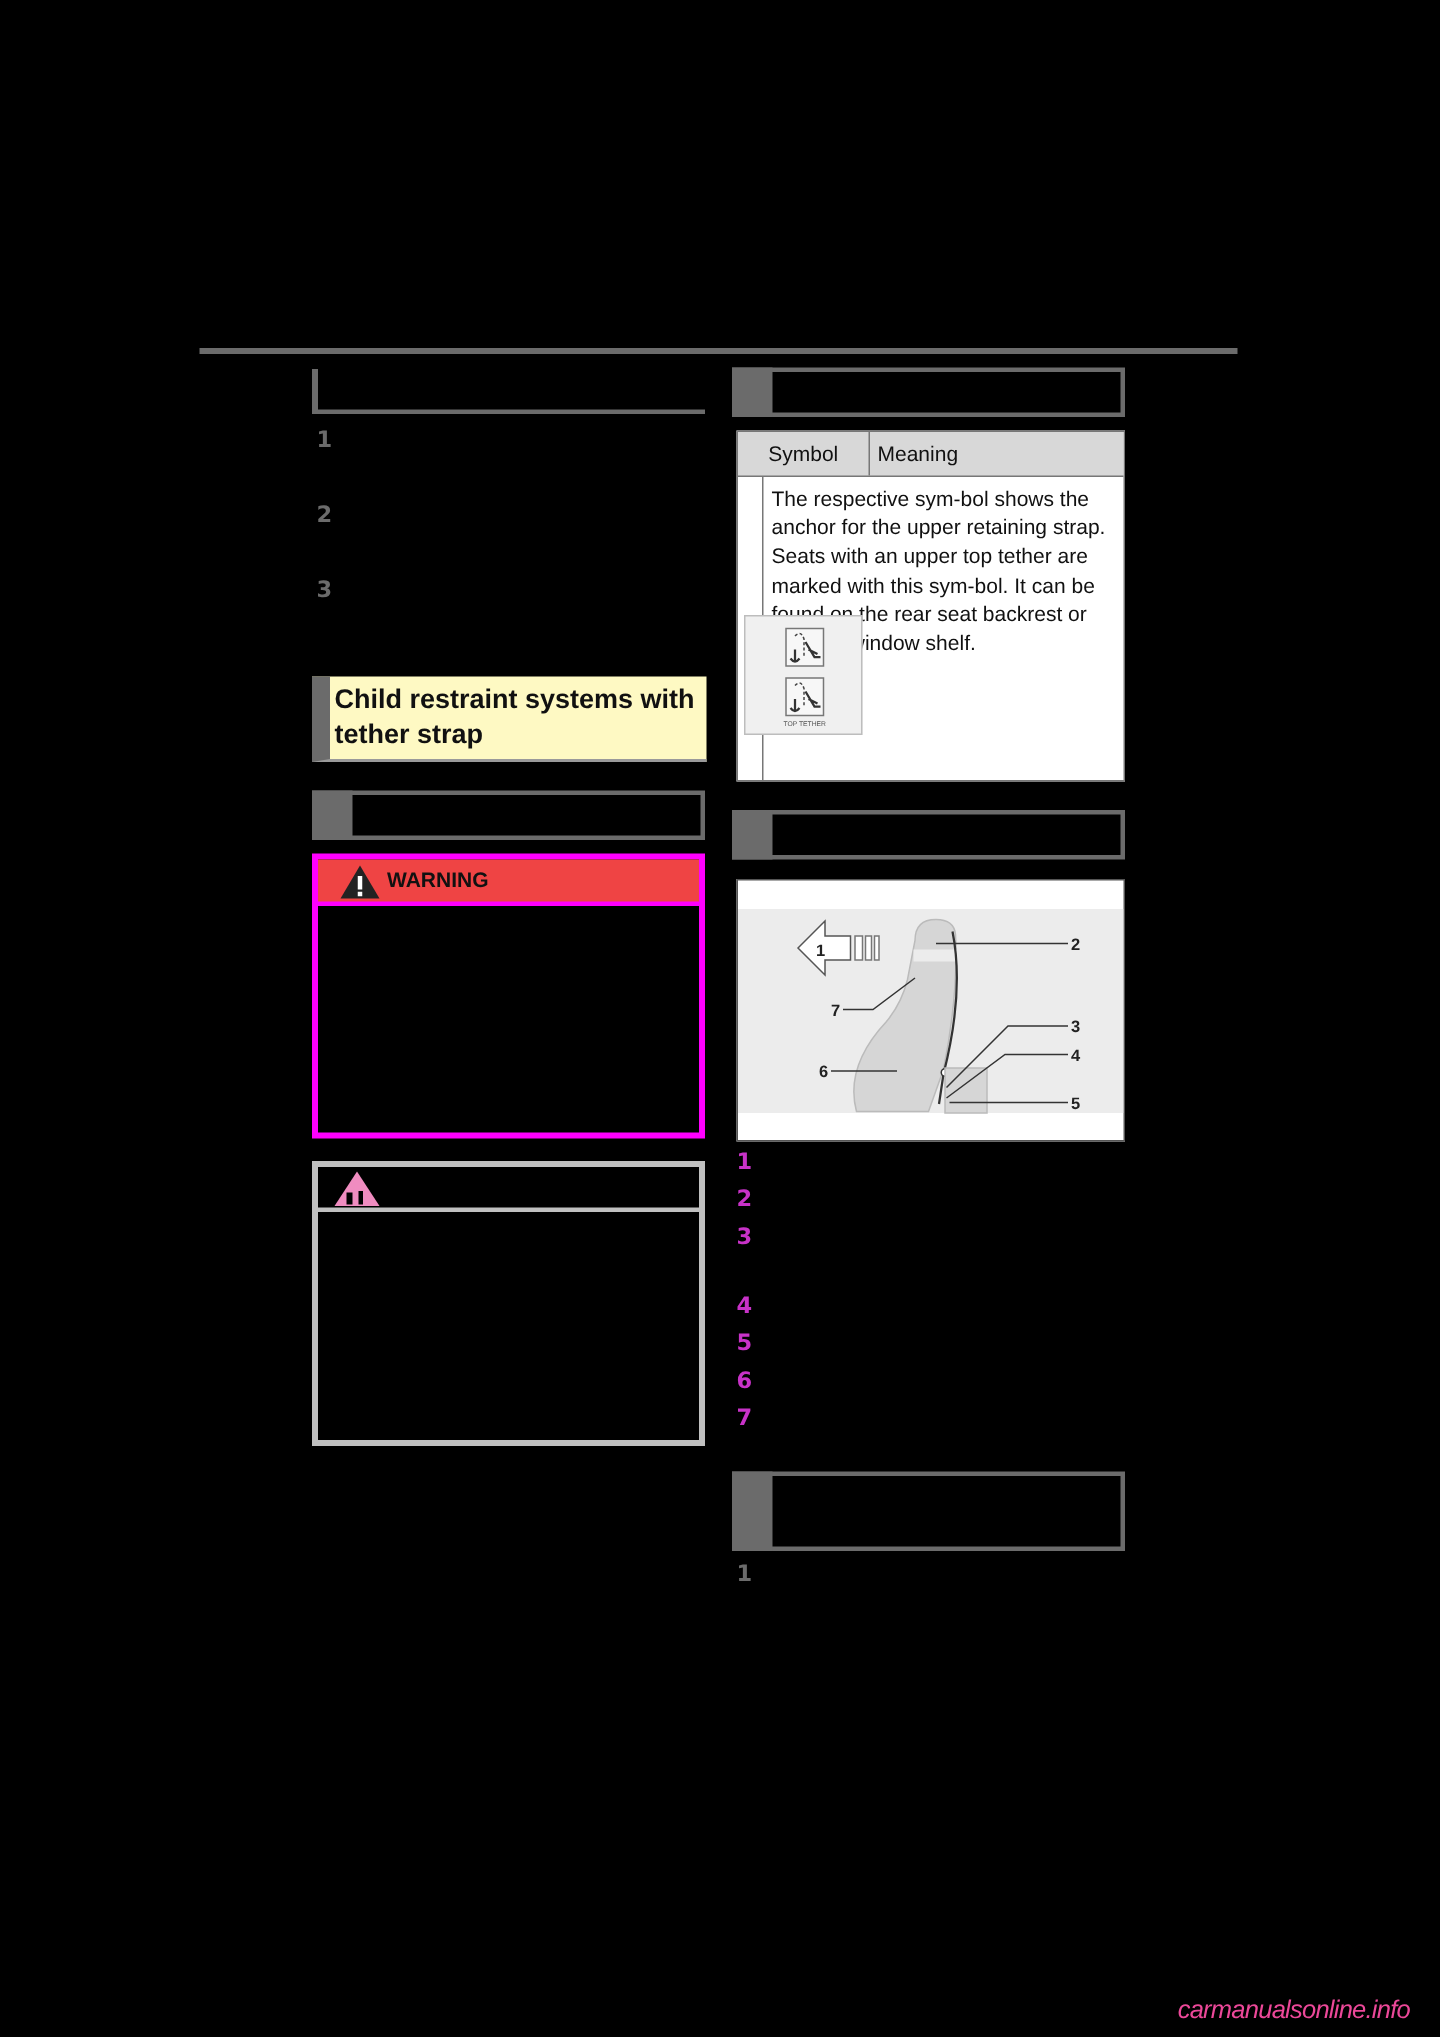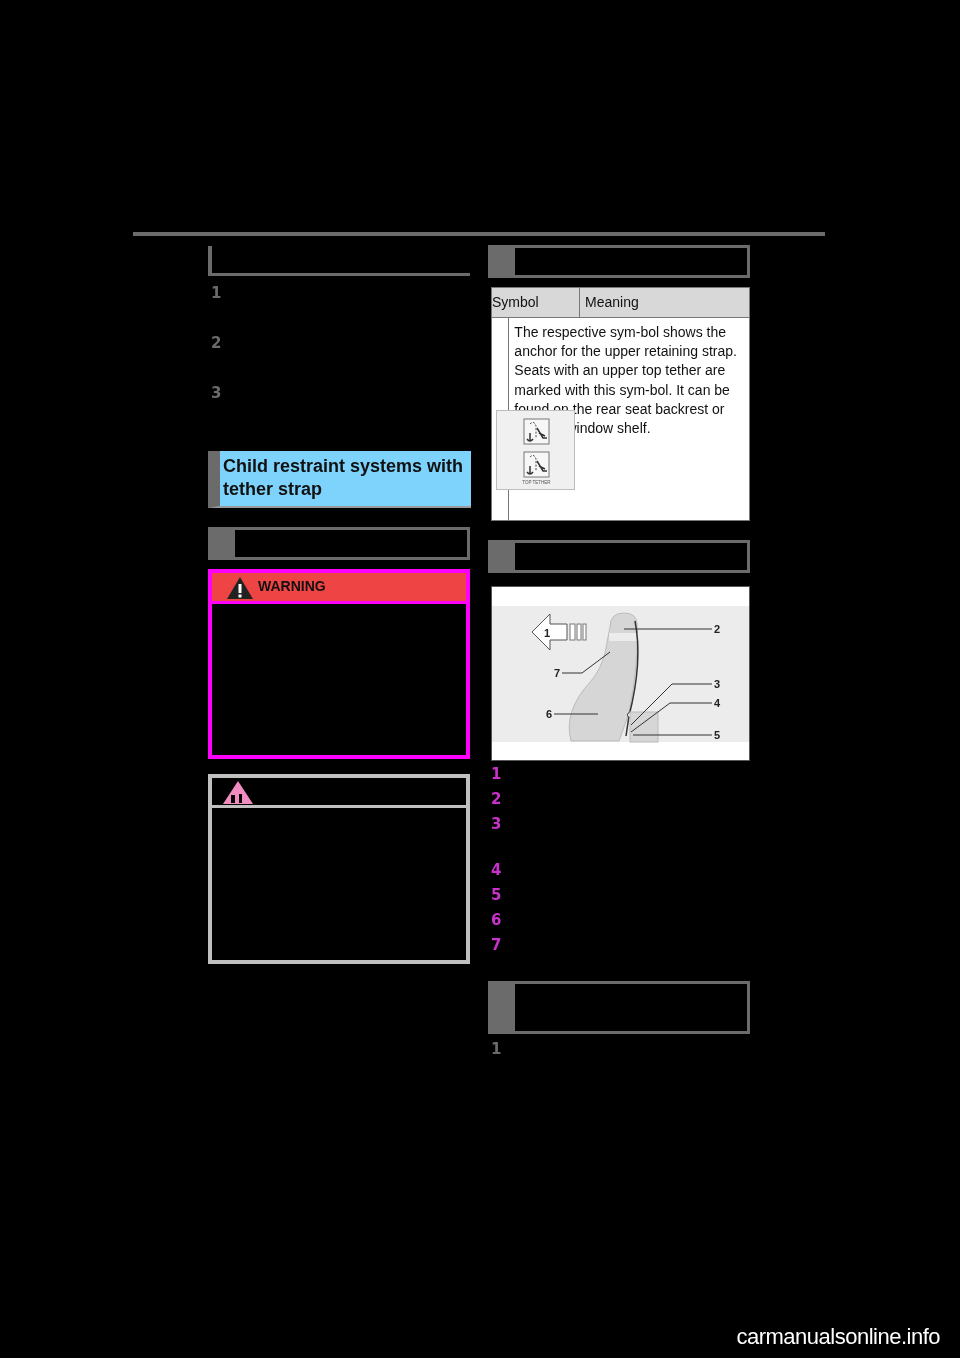--- a/index.html
+++ b/index.html
@@ -3,43 +3,43 @@
 <meta charset="utf-8">
 <style>
   html, body { margin:0; padding:0; }
   body { width:960px; height:1358px; background:#000; position:relative; overflow:hidden; font-family:"Liberation Sans", sans-serif; }
   .abs { position:absolute; }
   .rule-top { left:133px; top:232px; width:692px; height:4px; background:#6b6b6b; }
 
   
   .lhead { left:208px; top:246px; width:262px; height:30px; border-left:4px solid #6b6b6b; border-bottom:3px solid #6b6b6b; box-sizing:border-box; }
   .num { font-weight:bold; font-size:15px; color:#6b6b6b; font-family:"DejaVu Sans", sans-serif; }
-  .section-title { left:208px; top:451px; width:263px; height:57px; background:#7dd3fc; border-left:12px solid #6b6b6b; border-bottom:2px solid #9a9a9a; box-sizing:border-box; padding:4px 0 0 3px; font-weight:bold; font-size:18px; line-height:23px; color:#111; }
+  .section-title { left:208px; top:451px; width:263px; height:57px; background:#fef9c3; border-left:12px solid #6b6b6b; border-bottom:2px solid #9a9a9a; box-sizing:border-box; padding:4px 0 0 3px; font-weight:bold; font-size:18px; line-height:23px; color:#111; }
   .subhead { box-sizing:border-box; border:3px solid #6b6b6b; }
   .subhead .tab { position:absolute; left:-3px; top:-3px; bottom:-3px; width:27px; background:#6b6b6b; }
   .warning { left:208px; top:569px; width:262px; height:190px; border:4px solid #ff00ff; box-sizing:border-box; }
   .warning .wh { height:28px; background:#ef4444; border-bottom:3px solid #ff00ff; position:relative; }
   .warning .wh .lbl { position:absolute; left:46px; top:5px; font-weight:bold; font-size:14px; color:#111; }
   .warning .wh svg { position:absolute; left:14px; top:3px; }
   .caution { left:208px; top:774px; width:262px; height:190px; border:4px solid #c0c0c0; box-sizing:border-box; }
   .caution .ch { height:27px; border-bottom:3px solid #c0c0c0; position:relative; }
   .caution .ch svg { position:absolute; left:10px; top:2px; }
 
   
   .table { left:491px; top:287px; width:259px; height:234px; border:1px solid #777; background:#fff; box-sizing:border-box; }
   .table .th { height:29px; background:#d8d8d8; border-bottom:1px solid #777; display:flex; font-size:14px; color:#111; }
-  .table .th .c1 { width:88px; text-align:left; line-height:29px; border-right:1px solid #777; box-sizing:border-box; }
+  .table .th .c1 { width:88px; text-align:center; line-height:29px; border-right:1px solid #777; box-sizing:border-box; }
   .table .th .c2 { padding-left:5px; line-height:29px; }
   .table .tr { display:flex; height:203px; }
   .table .tr .c1 { width:88px; border-right:1px solid #777; box-sizing:border-box; position:relative; }
   .table .tr .c2 { padding:5px 4px 0 5px; font-size:14px; line-height:19.2px; color:#111; }
   .symbox { position:absolute; left:4px; top:92px; width:79px; height:80px; background:#f0f0f0; border:1px solid #bdbdbd; box-sizing:border-box; }
   .figure { left:491px; top:586px; width:259px; height:175px; background:#fff; border:1px solid #555; box-sizing:border-box; }
   .legend { color:#c832c8; font-weight:bold; font-size:15px; font-family:"DejaVu Sans", sans-serif; }
-  .watermark { right:20px; bottom:8px; color:#ffffff; font-size:22px; letter-spacing:-0.5px; }
+  .watermark { right:20px; bottom:8px; color:#ec4899; font-size:17px; letter-spacing:-0.5px;font-style:italic; }
 </style>
 </head>
 <body>
 
 <div class="abs rule-top"></div>
 
 <div class="abs lhead"></div>
 <div class="abs num" style="left:211px;top:284px;">1</div>
 <div class="abs num" style="left:211px;top:334px;">2</div>
 <div class="abs num" style="left:211px;top:384px;">3</div>

